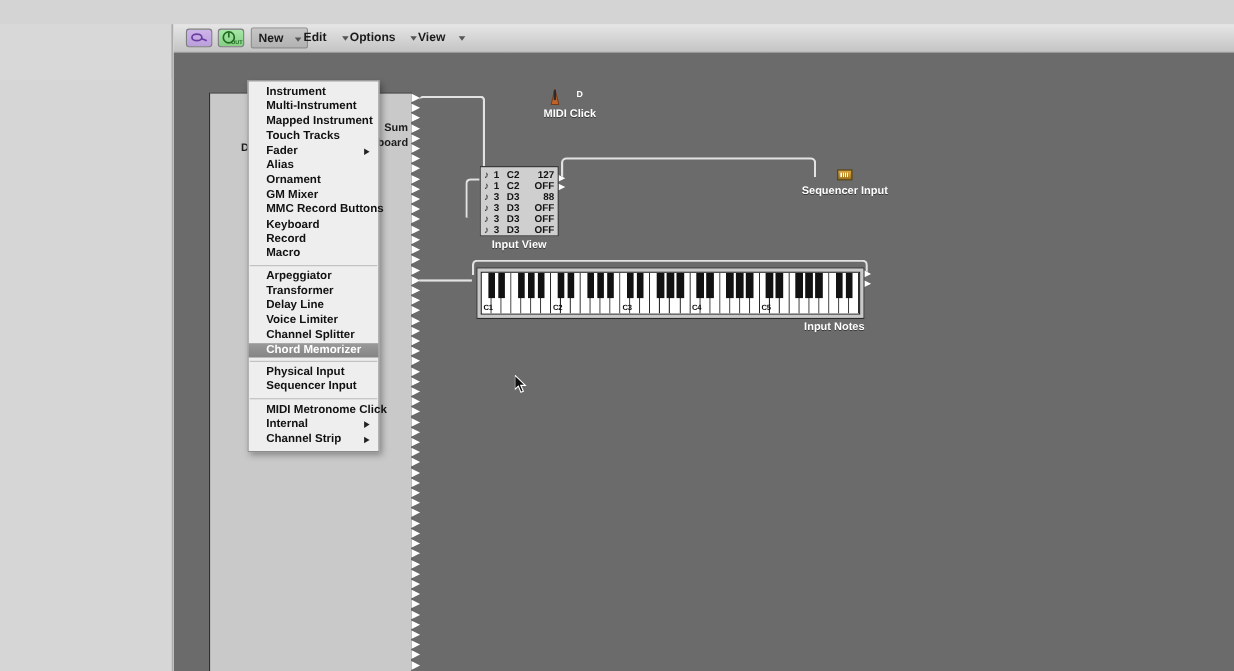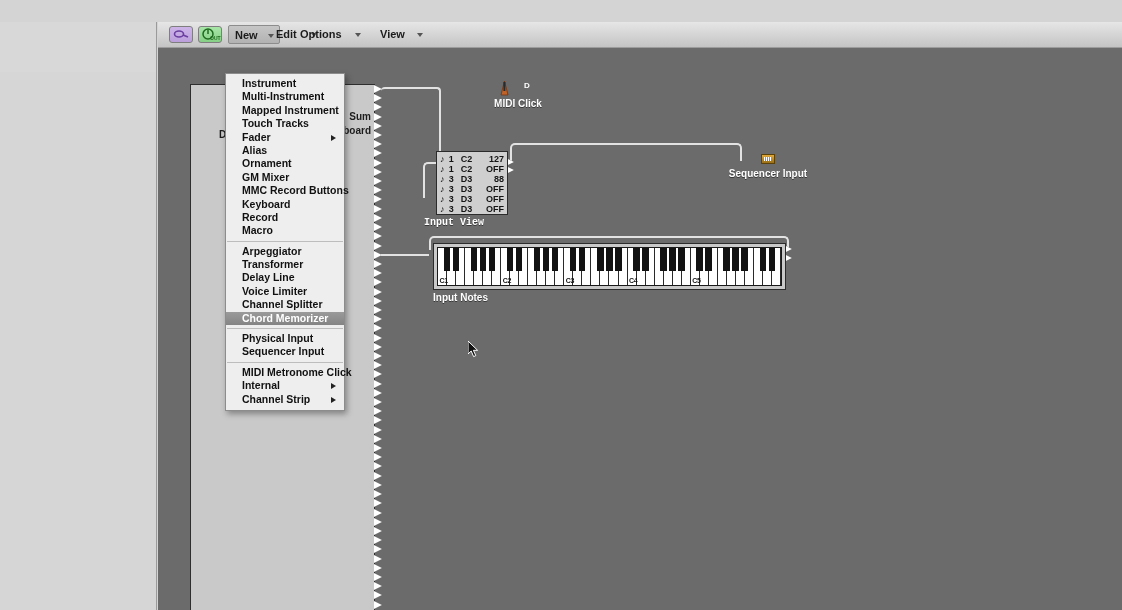--- a/index.html
+++ b/index.html
@@ -190,21 +190,21 @@
     border-left: 3.5px solid transparent;
     border-right: 3.5px solid transparent;
     border-top: 4px solid #555;
   }
   .menu-btn.active {
     background: linear-gradient(to bottom, #c6c6c6, #b2b2b2);
     border: 1px solid #8c8c8c;
   }
   #menu-new     { left: 70px; width: 52px; }
   #menu-edit    { left: 112px; width: 52px; }
-  #menu-options { left: 136px; width: 72px; }
+  #menu-options { left: 154px; width: 72px; }
   #menu-view    { left: 216px; width: 54px; }
 
   
   #canvas {
     position: absolute;
     left: 0; top: 26px;
     width: 964px;
     height: 562px;
     background: #6b6b6b;
     overflow: hidden;
@@ -323,26 +323,25 @@
     font-family: "Liberation Sans", sans-serif;
   }
   .iv-note { width: 9px; font-size: 9px; }
   .iv-ch   { width: 12px; }
   .iv-pitch{ width: 20px; }
   .iv-val  { width: 24px; text-align: right; }
   #iv-label {
     position: absolute;
     left: -12px; top: 66px;
     width: 96px;
-    text-align: left;
+    text-align: center;
     font-size: 10px;
     font-weight: bold;
     color: #ffffff;
     text-shadow: 0 1px 0 #3a3a3a;
-    font-family: Liberation Mono, monospace;
   }
   .iv-out-port {
     position: absolute;
     left: 72px; top: 7px;
     width: 8px; height: 16px;
   }
   .tiny-arrow {
     position: absolute;
     width: 0; height: 0;
     border-top: 3.5px solid transparent;
@@ -428,21 +427,21 @@
     font-size: 7px;
     font-weight: bold;
     color: #111;
     z-index: 3;
     letter-spacing: -0.3px;
   }
   #kb-label {
     position: absolute;
     left: 0; top: 49px;
     width: 353px;
-    text-align: left;
+    text-align: right;
     font-size: 10px;
     font-weight: bold;
     color: #ffffff;
     text-shadow: 0 1px 0 #3a3a3a;
   }
   .kb-out-port {
     position: absolute;
     left: 353px; top: 2px;
     width: 8px; height: 20px;
   }

